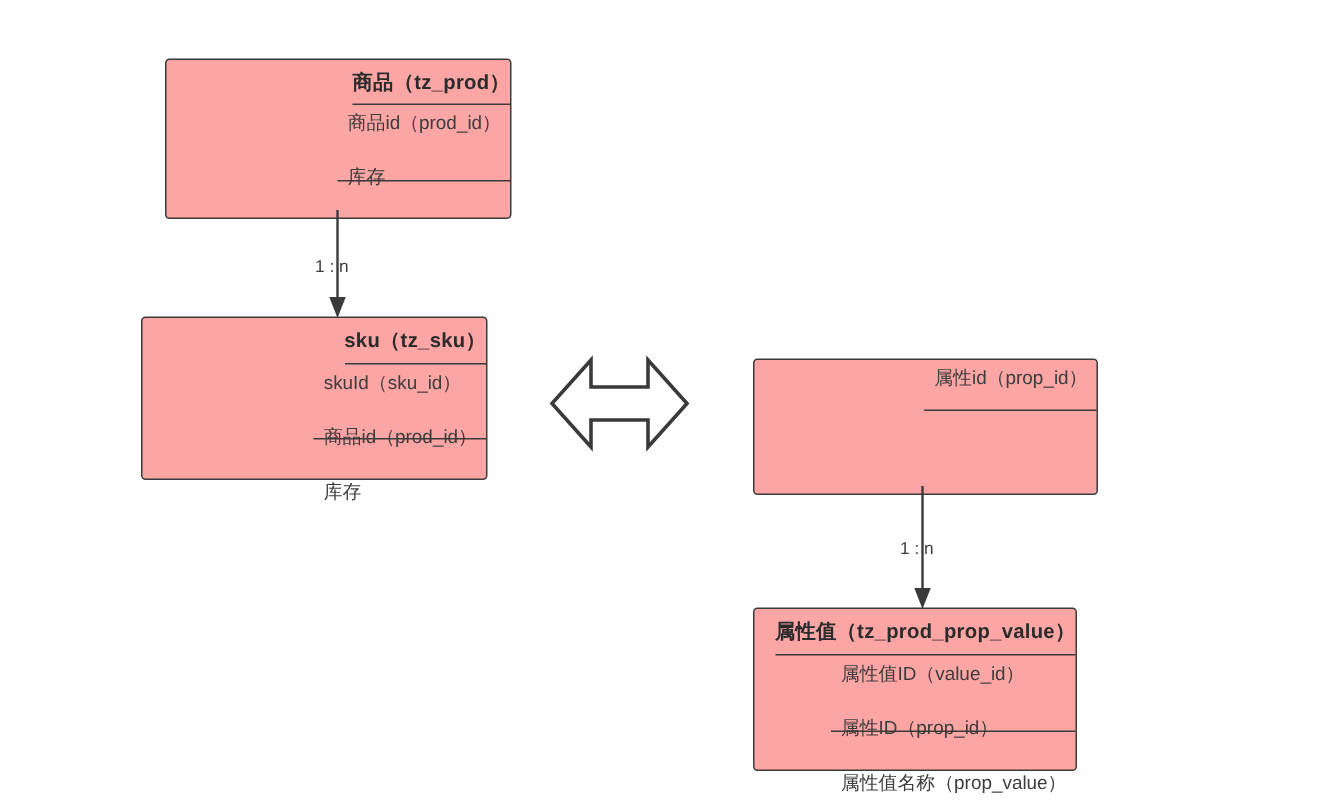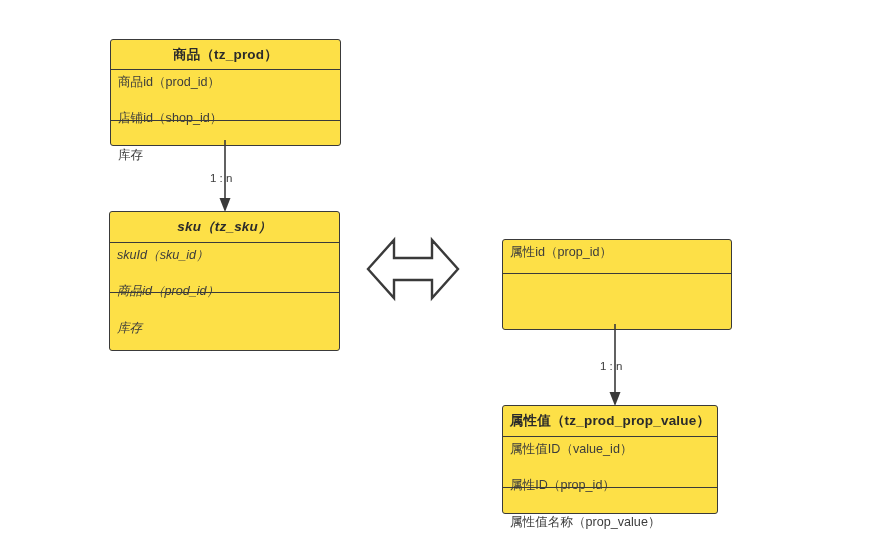--- a/index.html
+++ b/index.html
@@ -19,25 +19,26 @@
     position: absolute;
     left: 0; top: 0;
     width: 884px;
     height: 539px;
   }
 
   
   .entity {
     position: absolute;
     box-sizing: border-box;
-    background: #fde047;
+    background: #fca5a5;
     border: 1.6px solid #3a3a3a;
     border-radius: 3px;
     display: flex;
     flex-direction: column;
+    align-items: flex-end;
   }
   .entity-title {
     box-sizing: border-box;
     text-align: center;
     font-weight: bold;
     font-size: 13.5px;
     color: #2b2b2b;
     border-bottom: 1.6px solid #3a3a3a;
     display: flex;
     align-items: center;
@@ -63,21 +64,21 @@
   .entity-methods {
     box-sizing: border-box;
     flex: 1 1 auto;
   }
 
   
   #box-prod   { left: 110px; top: 39px;  width: 231px; height: 107px; }
   #box-prod  .entity-title  { height: 30px; }
   #box-prod  .entity-fields { height: 51px; }
 
-  #box-sku    { left: 109px; top: 211px; width: 231px; height: 140px; font-style: italic; }
+  #box-sku    { left: 94px; top: 211px; width: 231px; height: 109px; }
   #box-sku   .entity-title  { height: 31px; }
   #box-sku   .entity-fields { height: 50px; }
 
   #box-prop   { left: 502px; top: 239px; width: 230px; height: 91px; }
   #box-prop  .entity-title  { height: 30px; }
   #box-prop  .entity-fields { height: 34px; }
 
   #box-value  { left: 502px; top: 405px; width: 216px; height: 109px; }
   #box-value .entity-title  { height: 31px; }
   #box-value .entity-fields { height: 51px; }
@@ -109,21 +110,20 @@
 </style>
 </head>
 <body>
 
 <div id="canvas">
 
   <div class="entity" id="box-prod">
     <div class="entity-title">商品（tz_prod）</div>
     <div class="entity-fields">
       <div class="field">商品id（prod_id）</div>
-      <div class="field">店铺id（shop_id）</div>
       <div class="field">库存</div>
     </div>
     <div class="entity-methods"></div>
   </div>
 
   <div class="entity" id="box-sku">
     <div class="entity-title">sku（tz_sku）</div>
     <div class="entity-fields">
       <div class="field">skuId（sku_id）</div>
       <div class="field">商品id（prod_id）</div>

